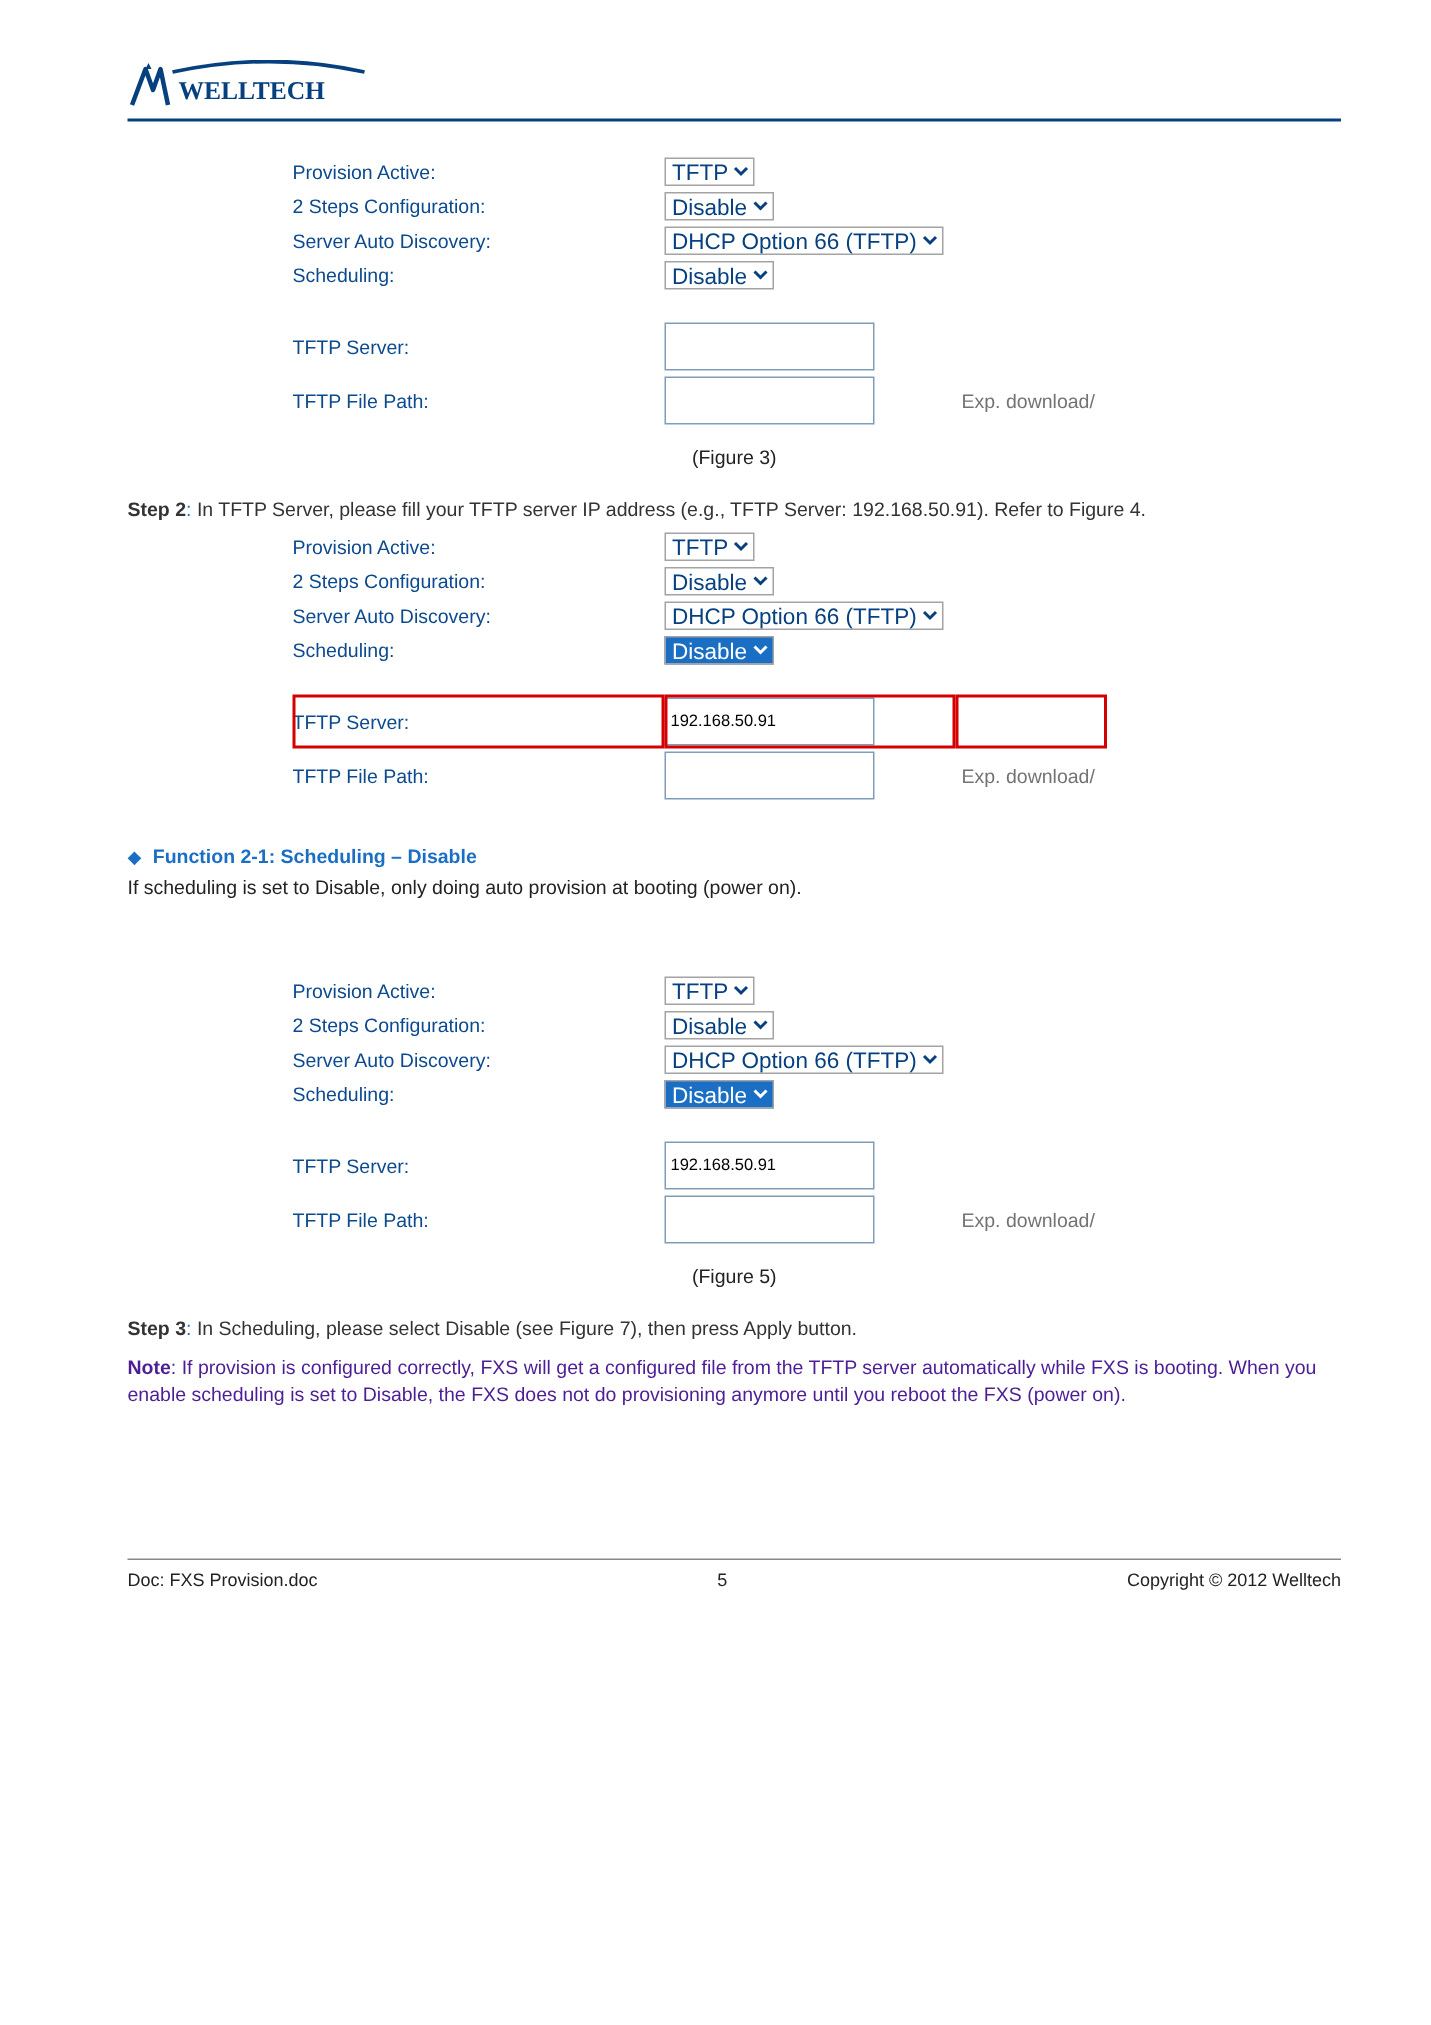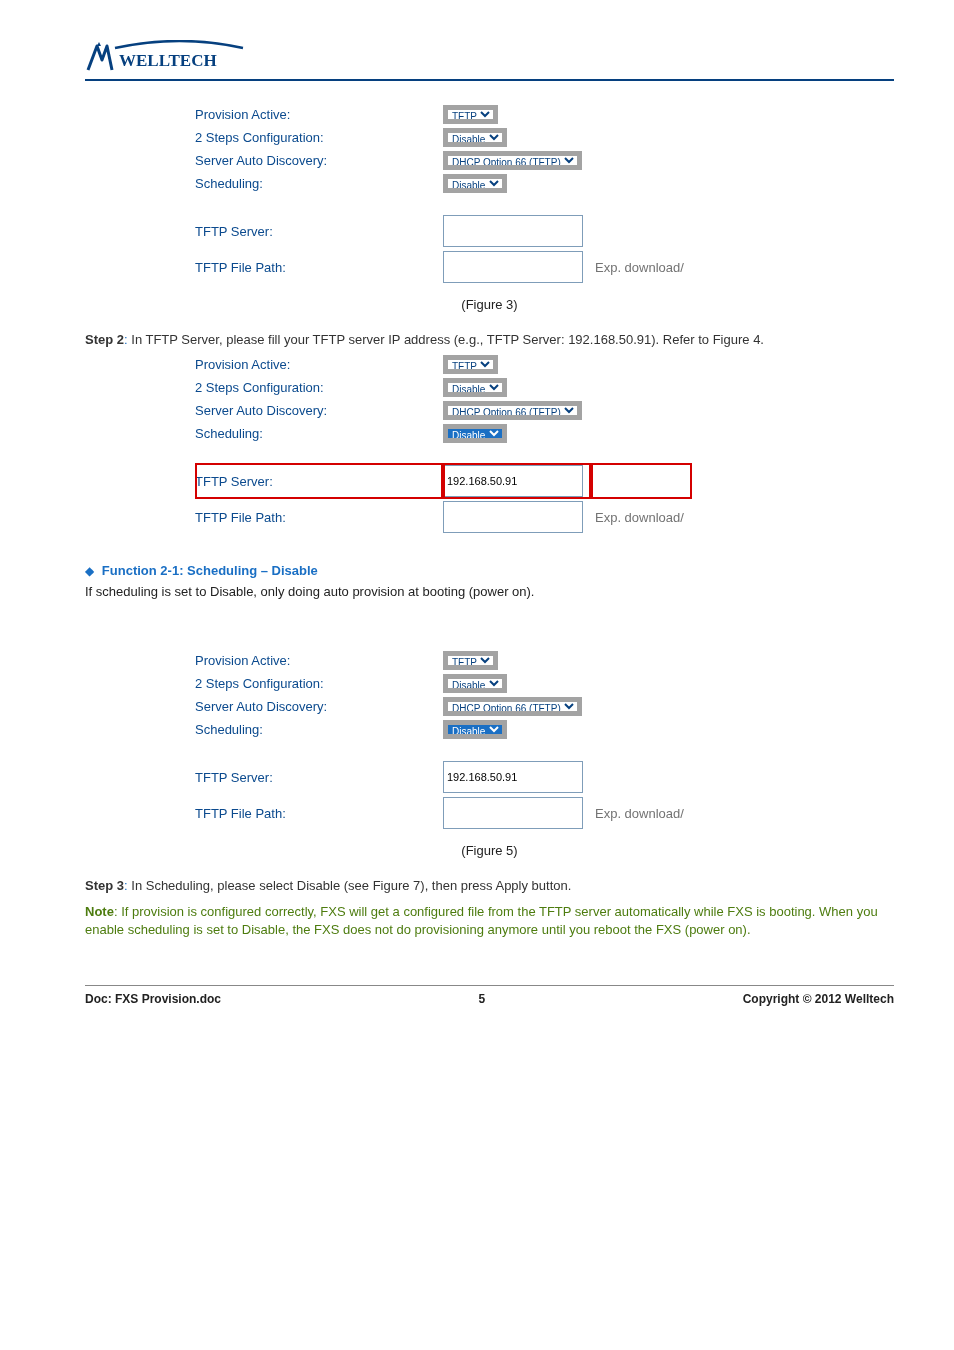--- a/index.html
+++ b/index.html
@@ -6,34 +6,34 @@
   body { width: 954px; margin: 0 auto; font-family: Arial, sans-serif; font-size: 13px; color: #333; background: #fff; }
   .page { padding: 40px 60px 30px 85px; }
   .header-bar { margin-bottom: 22px; }
   .logo-wrap { display: inline-block; }
   .logo-svg { display: block; }
   .header-rule { height: 2px; background: #06407f; margin-top: 2px; width: 100%; }
   .figure { margin: 6px 0 12px 110px; }
   .form-table { border-collapse: collapse; }
   .form-table td { padding: 2px 8px 2px 0; vertical-align: middle; margin-left: 36px; }
   .lbl { font-family: "Trebuchet MS", Arial, sans-serif; font-size: 13px; color: #0b4a8e; white-space: nowrap; width: 240px; display: inline-block; }
-  .sel { font-family: "Trebuchet MS", Arial, sans-serif; font-size: 10px; color: #06407f; background: #fff; border: 5px solid #a3a3a3; height: 19px; }
+  .sel { font-family: "Trebuchet MS", Arial, sans-serif; font-size: 15px; color: #06407f; background: #fff; border: 1px solid #a3a3a3; height: 19px; }
   .sel.hl { background: #1a6fc4; color: #fff; }
   .txt { font-family: Arial, sans-serif; font-size: 11px; border: 1px solid #7f9db9; height: 32px; width: 140px; padding: 1px 3px; }
   .ext { font-family: Arial, sans-serif; font-size: 13px; color: #737373; padding-left: 4px; }
   .highlight-row td { outline: 2px solid #d40000; outline-offset: -2px; }
   .fig-caption { text-align: center; margin: 8px 0 20px 0; font-size: 13px; color: #222; }
   .step-block { margin: 18px 0 6px 0; }
   .step-line { font-size: 13px; }
   .step-blue { color: #1a6fc4; }
   .blue-text { color: #1a6fc4; }
   .diamond { color: #1a6fc4; font-size: 12px; margin-right: 4px; }
   .bold { font-weight: bold; }
-  .note-block { margin: 10px 0 6px 0; font-size: 13px; color: #4d7c0f; line-height: 1.4; }
-  .footer-area { margin-top: 46px; font-weight: bold; }
+  .note-block { margin: 10px 0 6px 0; font-size: 13px; color: #4c1d95; line-height: 1.4; }
+  .footer-area { margin-top: 100px; }
   .footer-rule { border: none; border-top: 1px solid #888; margin-bottom: 6px; }
   .footer-row { display: flex; justify-content: space-between; font-size: 12px; color: #222; }
 </style>
 </head>
 <body>
 
 <div class="page">
 
   <div class="header-bar">
     <div class="logo-wrap">

